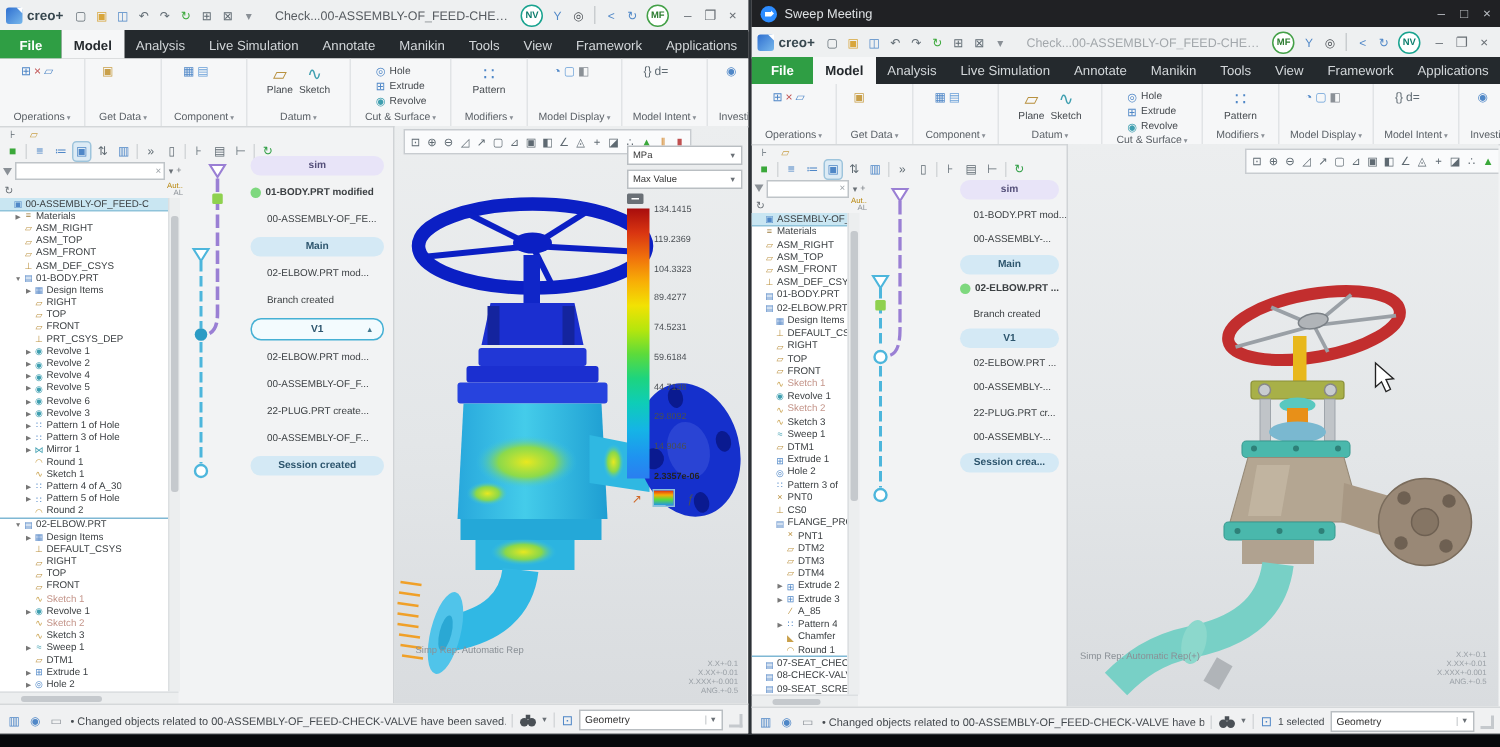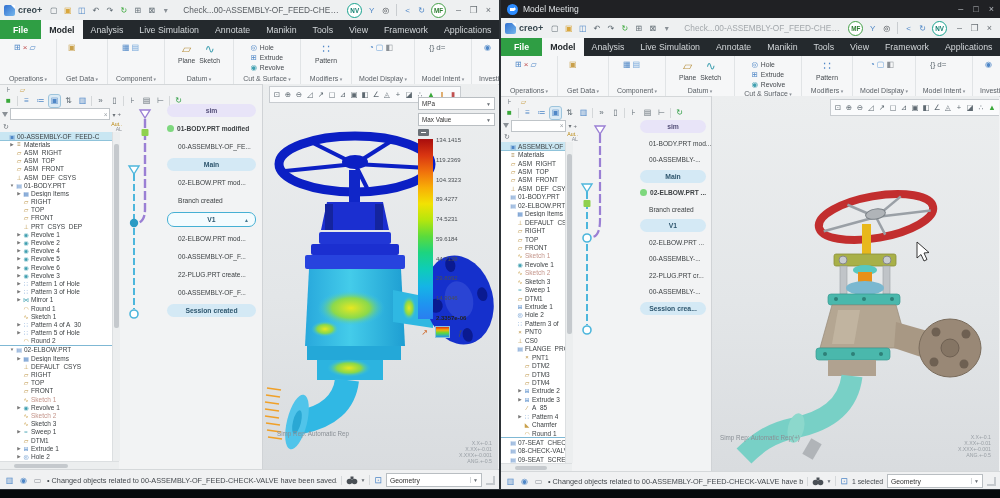--- a/index.html
+++ b/index.html
@@ -789,21 +789,21 @@
       <span>Geometry</span>
         <span class="dd">▼</span>
     </span>
     <span class="grip"></span>
   </div>
 </section>
 
 <section class="win" id="wR">
   <div class="zoombar">
     <span class="zcam"></span>
-    <span>Model Meeting</span>
+    <span>Sweep Meeting</span>
     <span class="zctl">
       <span>–</span>
       <span>□</span>
       <span>×</span>
     </span>
   </div>
 
   <div class="titlebar">
     <span class="logo">
       <span class="logomark"></span>

